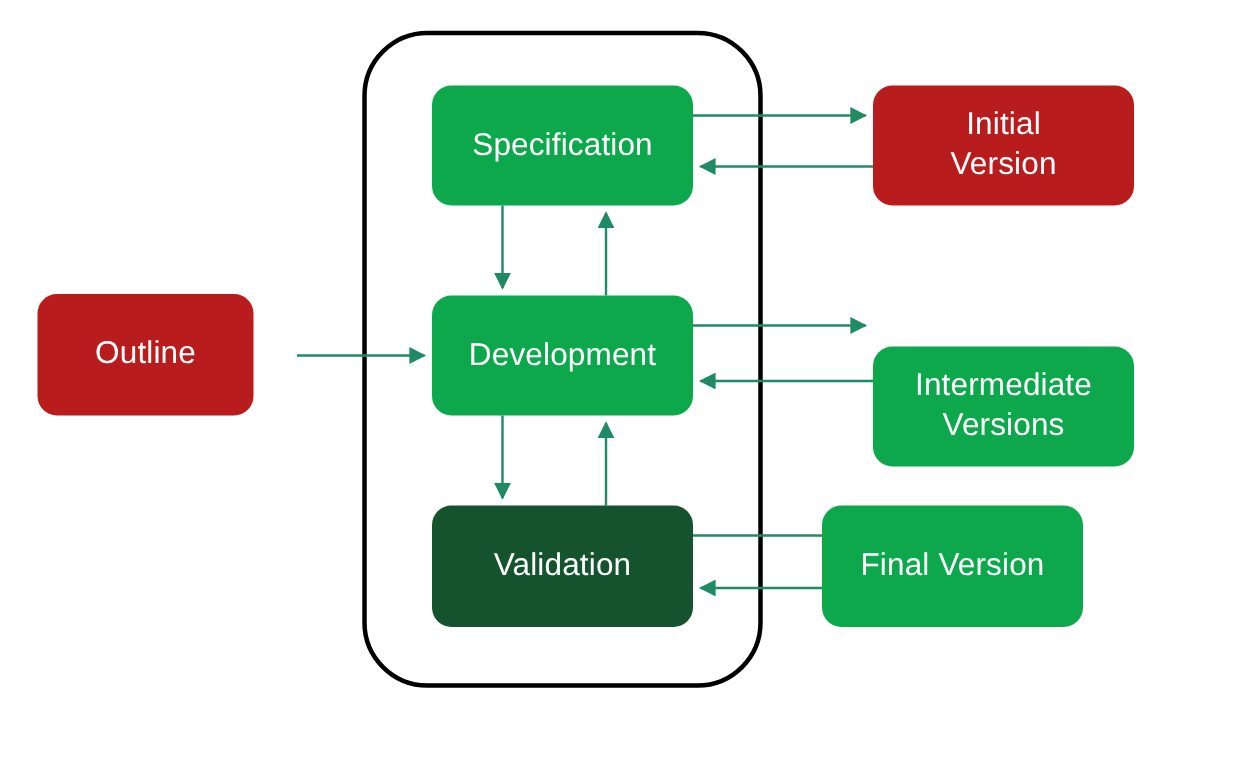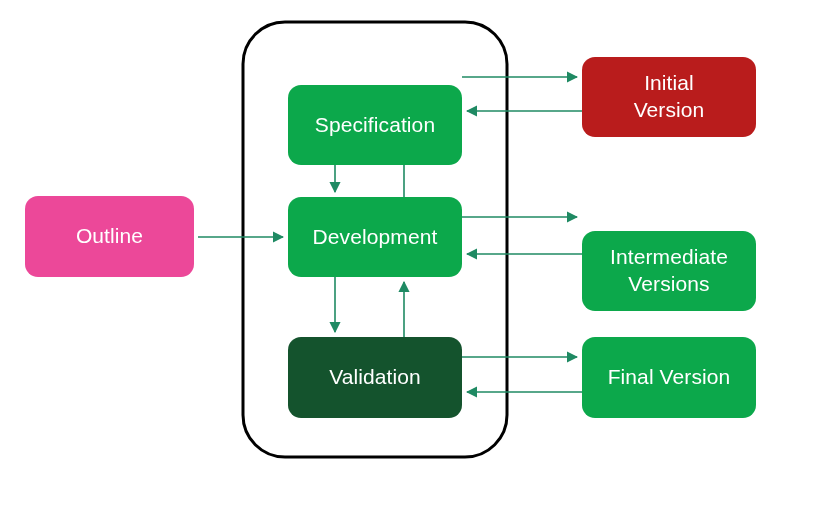--- a/index.html
+++ b/index.html
@@ -71,38 +71,38 @@
         <polyline points="462,77 577,77" fill="none" stroke="#1f8a63" stroke-width="1.6" marker-end="url(#arrow-head)"></polyline>
         <polyline points="582,111 467,111" fill="none" stroke="#1f8a63" stroke-width="1.6" marker-end="url(#arrow-head)"></polyline>
         <polyline points="462,217 577,217" fill="none" stroke="#1f8a63" stroke-width="1.6" marker-end="url(#arrow-head)"></polyline>
         <polyline points="582,254 467,254" fill="none" stroke="#1f8a63" stroke-width="1.6" marker-end="url(#arrow-head)"></polyline>
         <polyline points="462,357 577,357" fill="none" stroke="#1f8a63" stroke-width="1.6" marker-end="url(#arrow-head)"></polyline>
         <polyline points="582,392 467,392" fill="none" stroke="#1f8a63" stroke-width="1.6" marker-end="url(#arrow-head)"></polyline>
       </g>
   </svg>
 
   <div id="nodes-layer">
-      <div class="node" style="left: 25px; top: 196px; width: 169px; height: 81px; background: #ec4899; color: rgb(255, 255, 255);">
+      <div class="node" style="left: 25px; top: 196px; width: 144px; height: 81px; background: #b91c1c; color: rgb(255, 255, 255);">
         <span class="node-label">Outline</span>
       </div>
-      <div class="node" style="left: 288px; top: 57px; width: 174px; height: 80px; background: rgb(12, 168, 75); color: rgb(255, 255, 255); margin-top: 28px;">
+      <div class="node" style="left: 288px; top: 57px; width: 174px; height: 80px; background: rgb(12, 168, 75); color: rgb(255, 255, 255);">
         <span class="node-label">Specification</span>
       </div>
       <div class="node" style="left: 288px; top: 197px; width: 174px; height: 80px; background: rgb(12, 168, 75); color: rgb(255, 255, 255);">
         <span class="node-label">Development</span>
       </div>
       <div class="node" style="left: 288px; top: 337px; width: 174px; height: 81px; background: #14532d; color: rgb(255, 255, 255);">
         <span class="node-label">Validation</span>
       </div>
       <div class="node" style="left: 582px; top: 57px; width: 174px; height: 80px; background: #b91c1c; color: rgb(255, 255, 255);">
         <span class="node-label">Initial
 Version</span>
       </div>
       <div class="node" style="left: 582px; top: 197px; width: 174px; height: 80px; background: rgb(12, 168, 75); color: rgb(255, 255, 255); margin-top: 34px;">
         <span class="node-label">Intermediate
 Versions</span>
       </div>
-      <div class="node" style="left: 582px; top: 337px; width: 174px; height: 81px; background: rgb(12, 168, 75); color: rgb(255, 255, 255);">
+      <div class="node" style="left: 548px; top: 337px; width: 174px; height: 81px; background: rgb(12, 168, 75); color: rgb(255, 255, 255);">
         <span class="node-label">Final Version</span>
       </div>
     </div>
 
 </div>
 
 </body></html>

